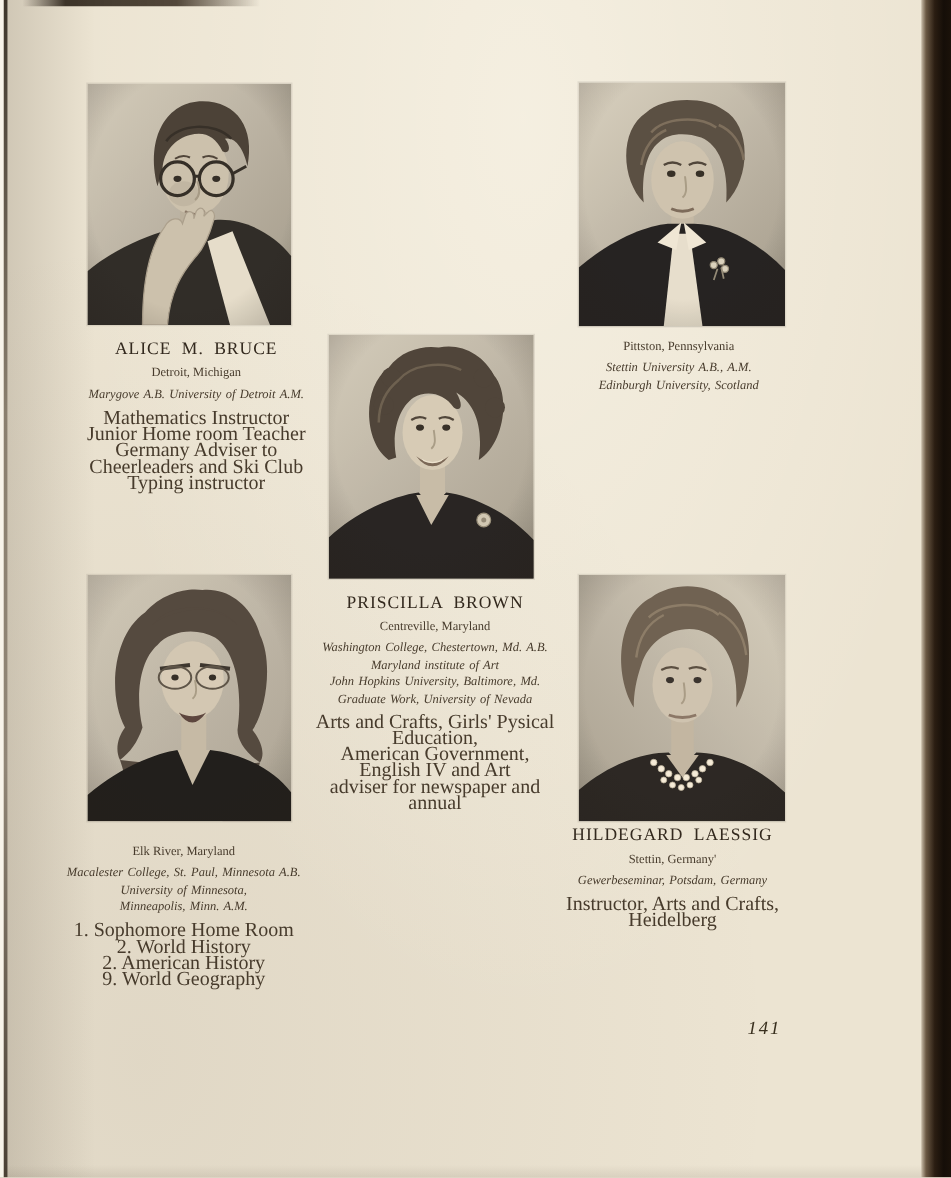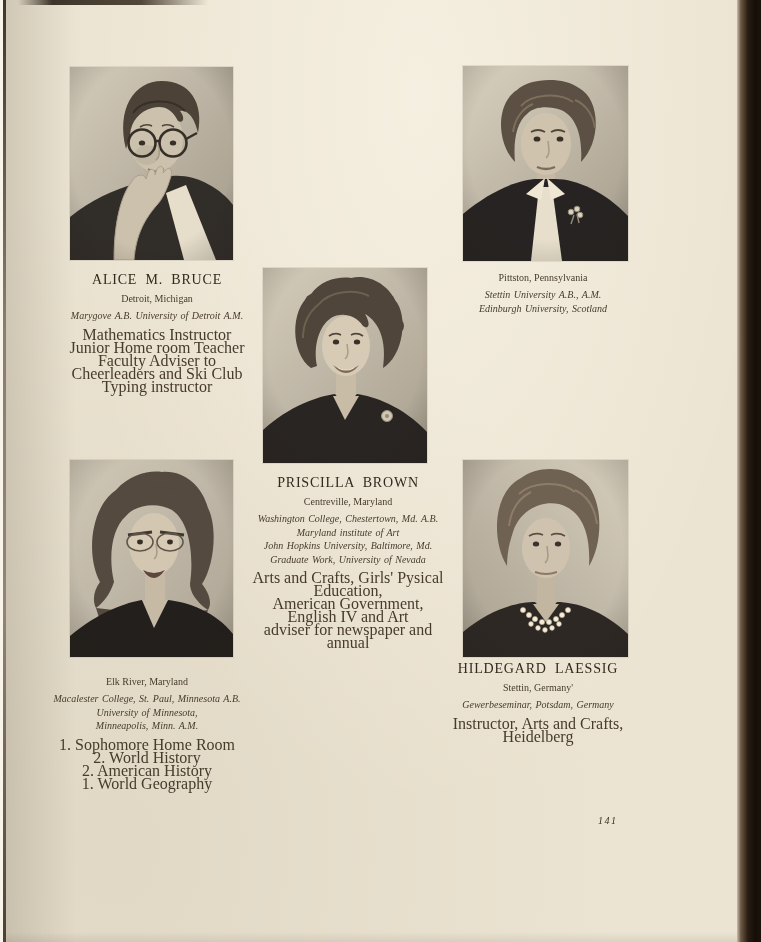--- a/index.html
+++ b/index.html
@@ -33,21 +33,21 @@
   .photo svg{display:block;width:100%;height:100%;}
 
   .caption{position:absolute;text-align:center;color:#473b2c;}
   .pname{font-size:14px;letter-spacing:0.8px;word-spacing:4px;color:#33291e;
     margin:0 0 4px 0;font-weight:normal;line-height:17px;}
   .home{font-size:10px;line-height:13px;margin-bottom:4px;}
   .edu{margin-bottom:5px;}
   .eline{font-size:10px;font-style:italic;line-height:13.5px;word-spacing:1px;}
   .rline{font-size:16px;line-height:13px;}
 
-  .page-number{position:absolute;left:598px;top:815px;font-size:10px;font-style:italic;
+  .page-number{position:absolute;left:598px;top:815px;font-size:15px;font-style:italic;
     letter-spacing:1.5px;color:#39301f;}
 </style>
 </head>
 <body>
 
 <div class="page">
   <div class="binding-shadow"></div>
   <div class="edge-top-dark"></div>
   <div class="edge-right-dark"></div>
   <div class="edge-bottom-shade"></div>
@@ -89,21 +89,21 @@
     </div>
     <div class="caption" style="left:57px;top:271px;width:200px">
       <h2 class="pname">ALICE M. BRUCE</h2>
       <div class="home">Detroit, Michigan</div>
       <div class="edu">
         <div class="eline">Marygove A.B. University of Detroit A.M.</div>
       </div>
       <div class="roles">
         <div class="rline">Mathematics Instructor</div>
         <div class="rline">Junior Home room Teacher</div>
-        <div class="rline">Faculty Adviser to Cheerleaders and Ski Club</div>
+        <div class="rline">Germany Adviser to Cheerleaders and Ski Club</div>
         <div class="rline">Typing instructor</div>
       </div>
     </div>
   </section>
 
   <section>
     <div class="photo" style="left:463px;top:66px;width:165px;height:195px">
       <svg viewBox="0 0 165 195" preserveAspectRatio="none">
         <defs>
           <linearGradient id="bgB" x1="0" y1="0" x2="0.8" y2="1">
@@ -237,21 +237,21 @@
       <div class="home">Elk River, Maryland</div>
       <div class="edu">
         <div class="eline">Macalester College, St. Paul, Minnesota A.B.</div>
         <div class="eline">University of Minnesota,</div>
         <div class="eline">Minneapolis, Minn. A.M.</div>
       </div>
       <div class="roles">
         <div class="rline">1. Sophomore Home Room</div>
         <div class="rline">2. World History</div>
         <div class="rline">2. American History</div>
-        <div class="rline">1. World Geography</div>
+        <div class="rline">9. World Geography</div>
       </div>
     </div>
   </section>
 
   <section>
     <div class="photo" style="left:463px;top:460px;width:165px;height:197px">
       <svg viewBox="0 0 165 197" preserveAspectRatio="none">
         <defs>
           <linearGradient id="bgE" x1="0" y1="1" x2="1" y2="0">
             <stop offset="0" stop-color="#a39c8d"></stop>

